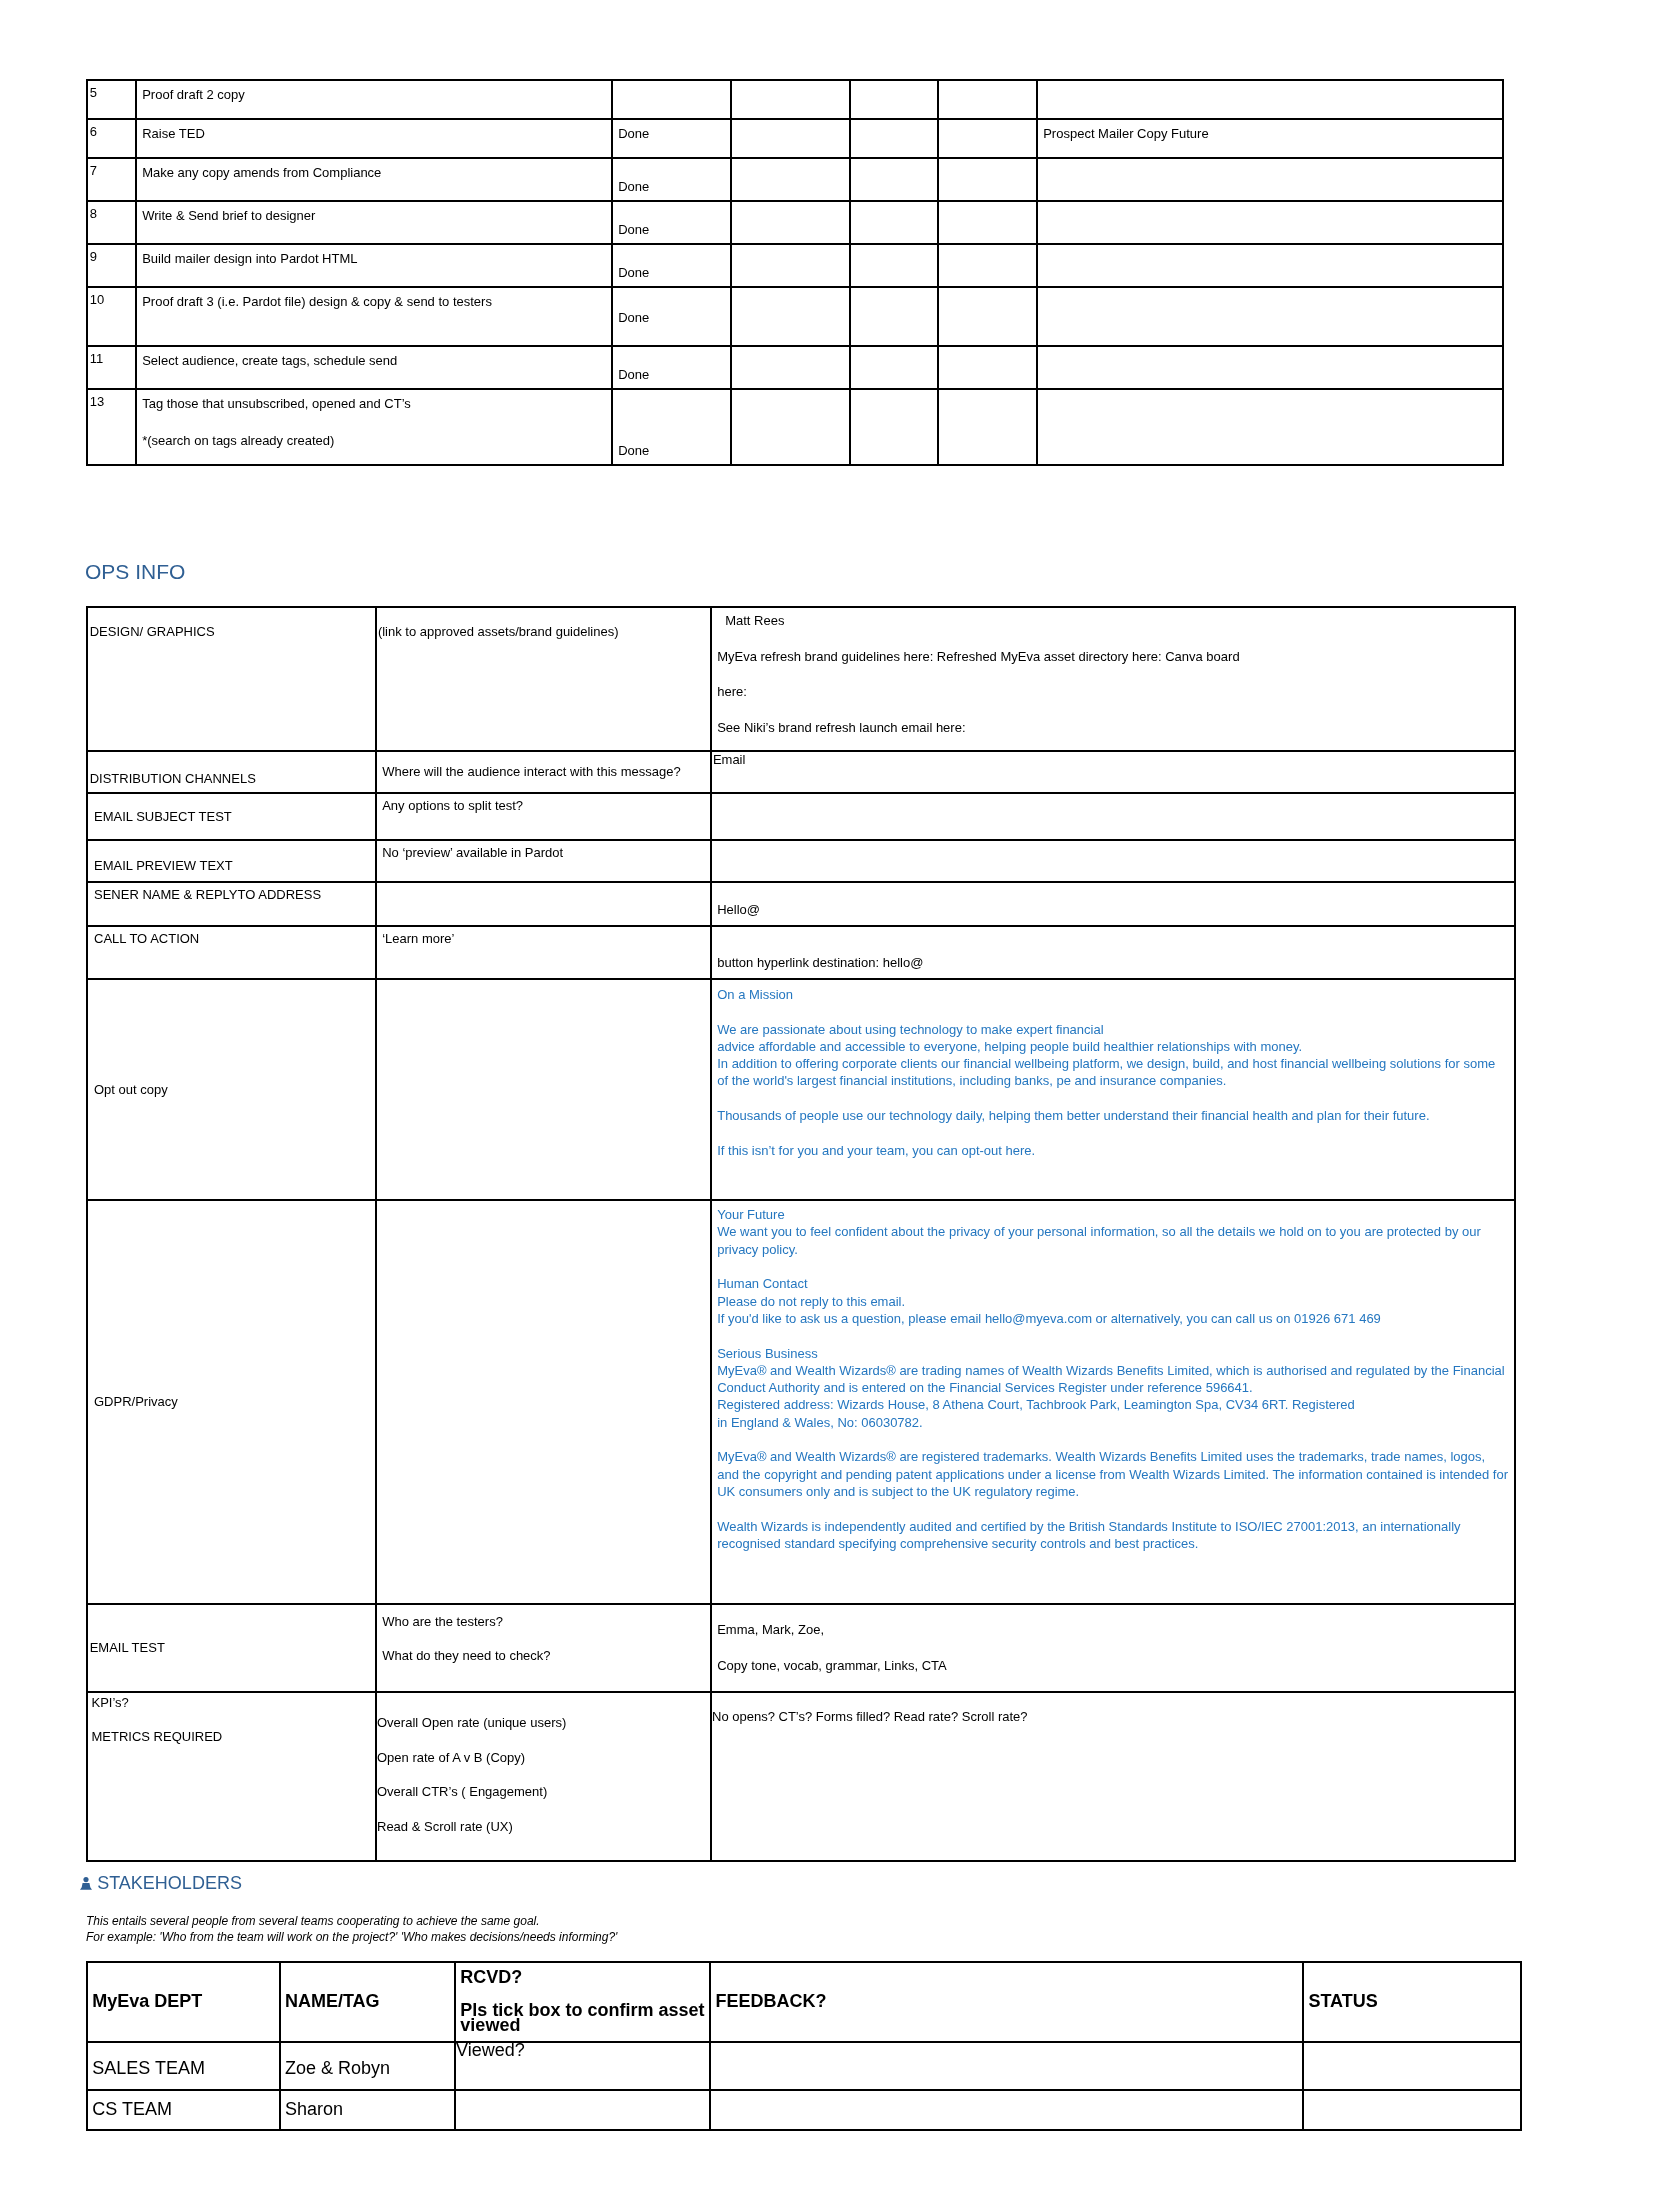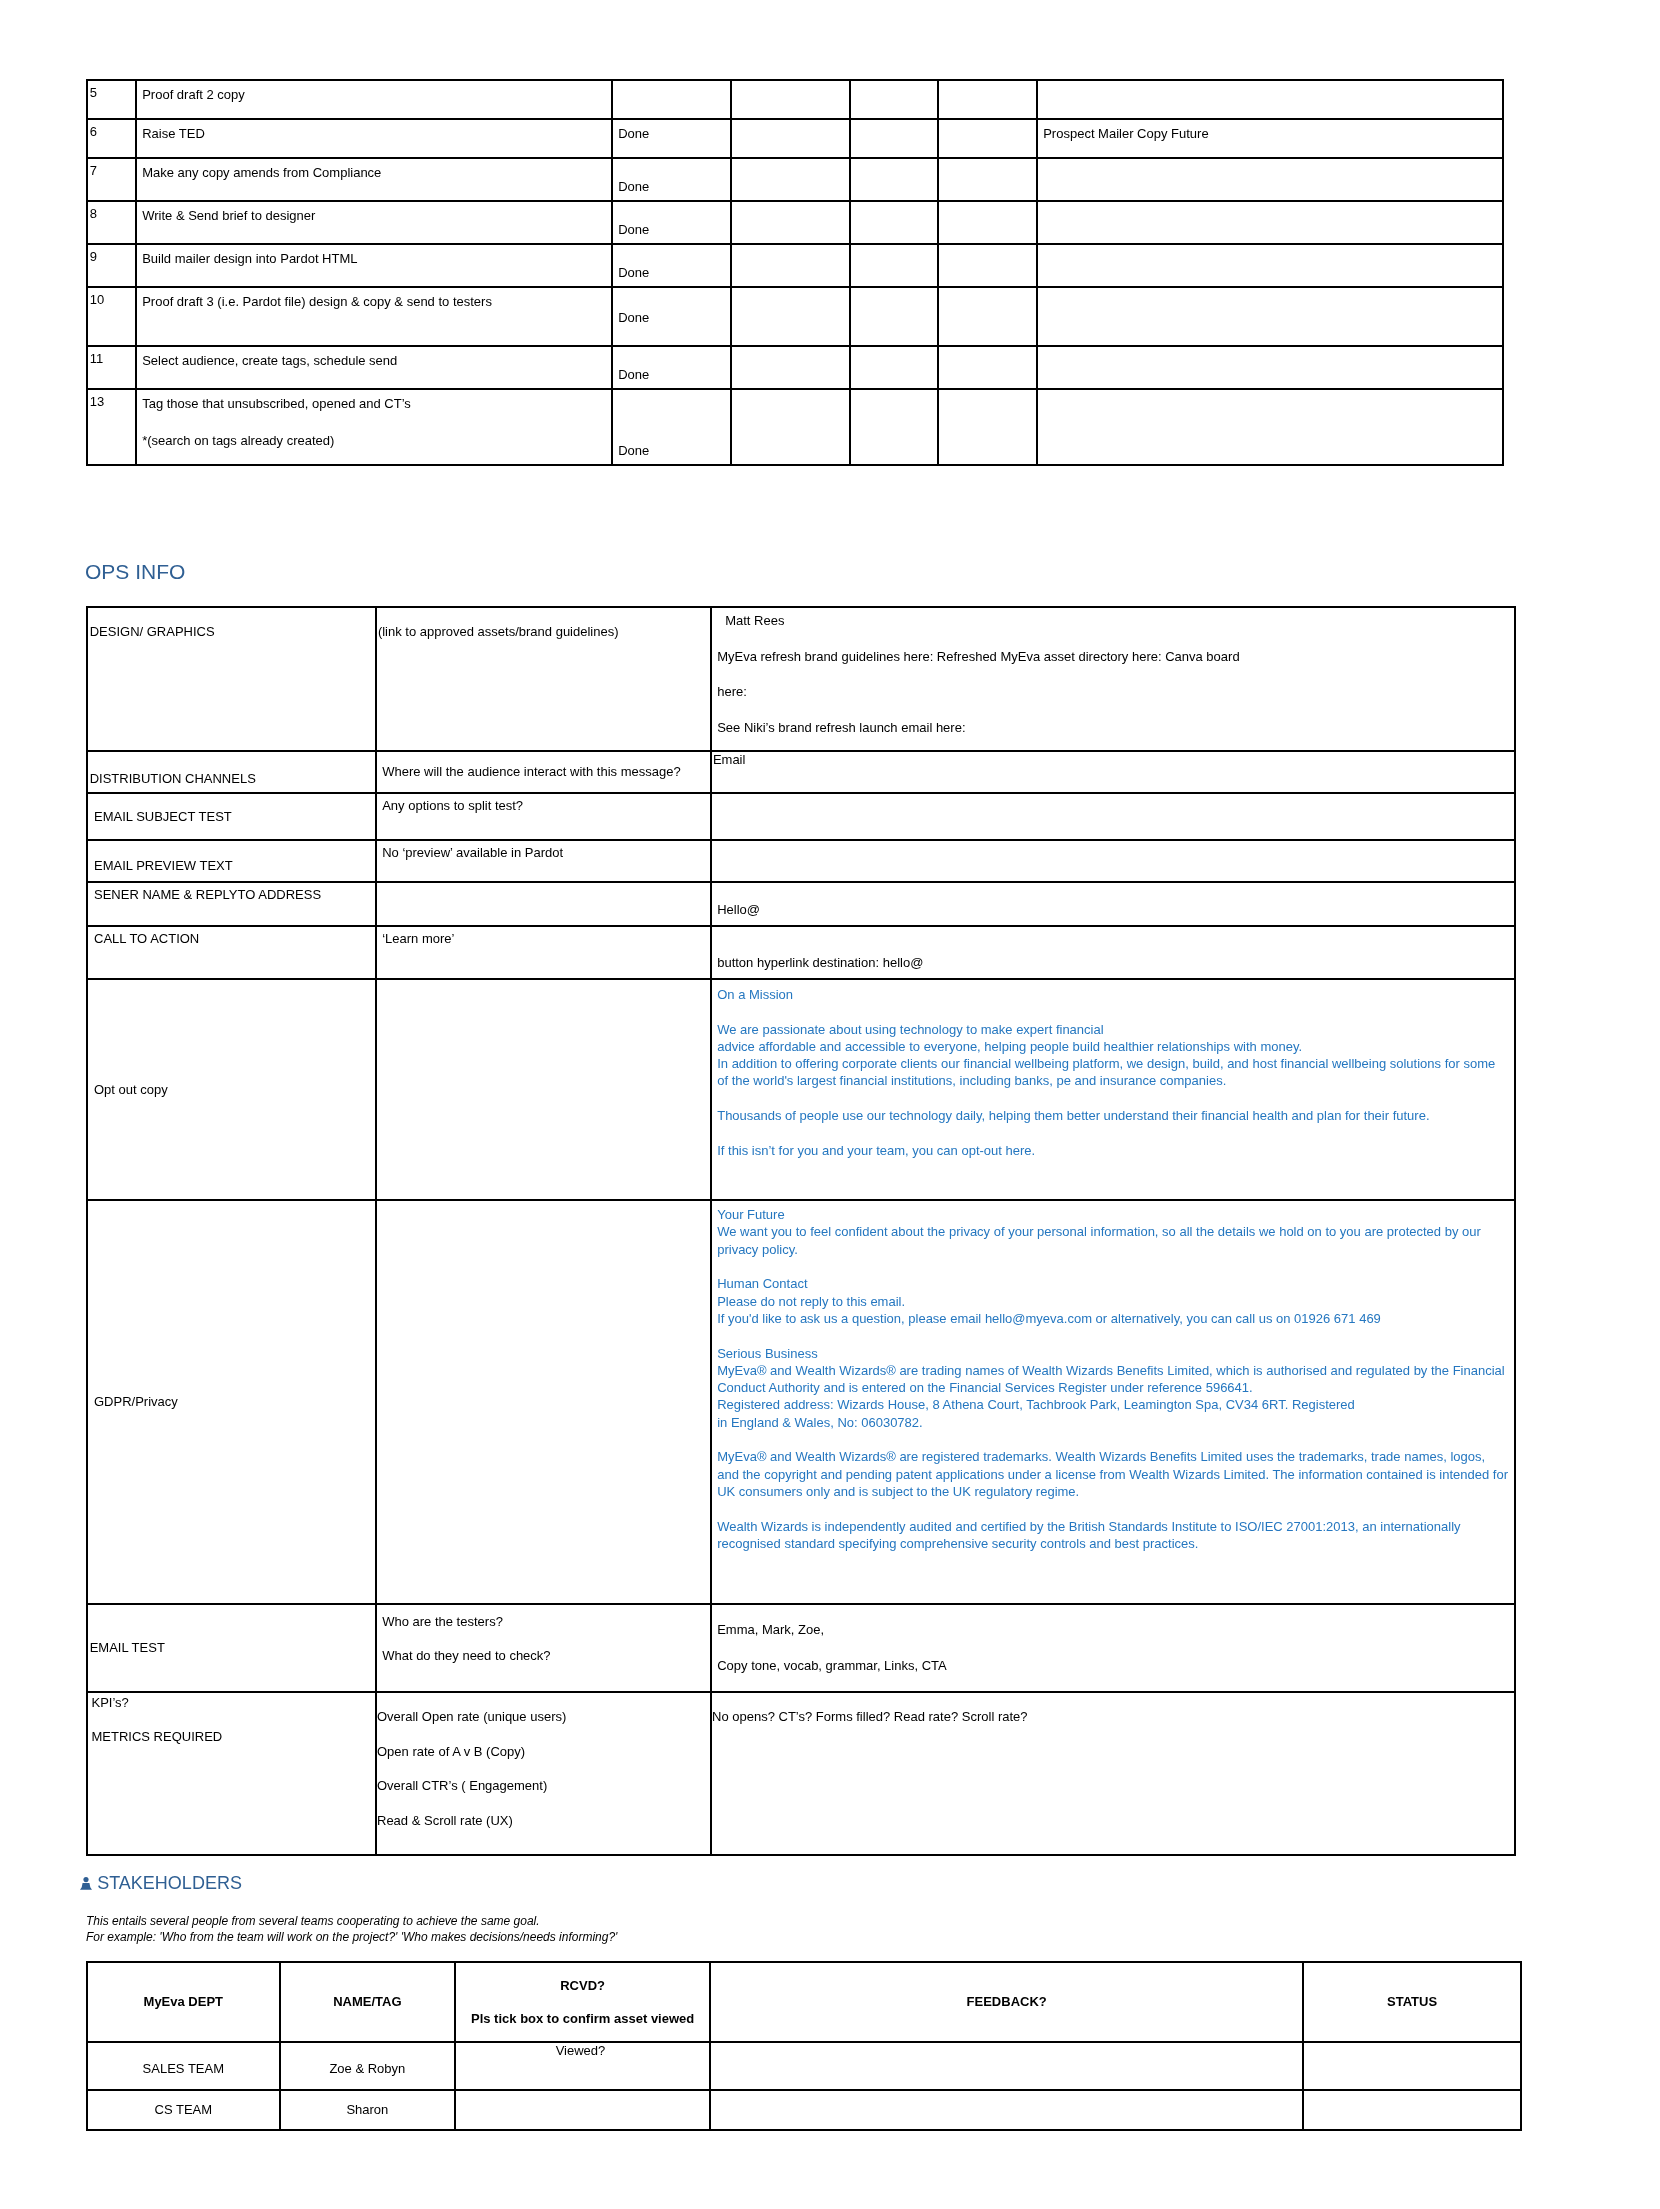--- a/index.html
+++ b/index.html
@@ -43,21 +43,21 @@
     .blue { color: #2577c0; font-size: 14px; line-height: 17.3px; }
     .blue p { margin: 0 0 17.3px 0; }
     .blue p:last-child { margin-bottom: 8.6px; }
     .blue .u { color: #2577c0; }
 
     
     #stakeholders-intro {
       position: absolute; left: 86px; top: 1914px; font-size: 12px; font-style: italic; line-height: 15.6px;
     }
     #stakeholders-table { left: 86px; top: 1961px; width: 1436px; }
-    #stakeholders-table td { font-size: 13px; text-align: center; }
+    #stakeholders-table td { font-size: 18px; }
     .sh-head { font-weight: bold; vertical-align: middle; padding: 5.2px 4.3px; }
     .sh-head.rcvd p { margin: 0 0 17.3px 0; }
     .sh-head.rcvd p:last-child { margin: 0; }
     .sh-cell { padding: 5.2px 4.3px; vertical-align: bottom; padding-bottom: 12px; }
     .sh-cell.top { vertical-align: top; padding-top: 7px; }
     .sh-cell.mid { vertical-align: middle; padding: 3.5px 4.3px; }
   </style>
 </head>
 <body>
 
@@ -250,21 +250,21 @@
       <p>Emma, Mark, Zoe,</p>
       <p>Copy tone, vocab, grammar, Links, CTA</p>
     </td>
   </tr>
 
   <tr style="height:153px">
     <td class="ops-label" style="padding-left:3.5px;padding-top:1.7px">
       <div>KPI’s?</div>
       <div style="margin-top:19px">METRICS REQUIRED</div>
     </td>
-    <td class="ops-q" style="padding-left:0;padding-top:16px">
+    <td class="ops-q" style="padding-left:0;padding-top:22px">
       <p>Overall Open rate (unique users)</p>
       <p>Open rate of A v B (Copy)</p>
       <p>Overall CTR’s ( Engagement)</p>
       <p>Read &amp; Scroll rate (UX)</p>
     </td>
     <td class="ops-val" style="padding-left:0;padding-top:15.6px">No opens? CT’s? Forms filled? Read rate? Scroll rate?</td>
   </tr>
 </tbody>
   </table>
 

